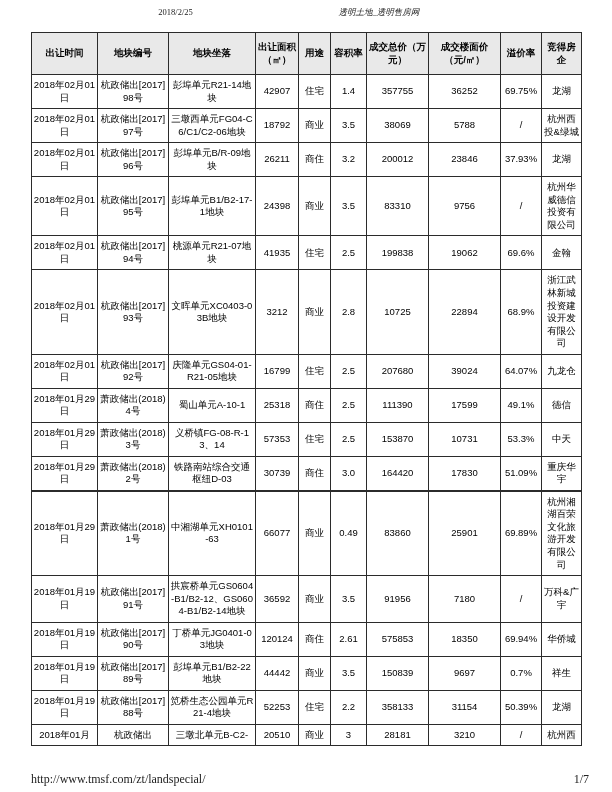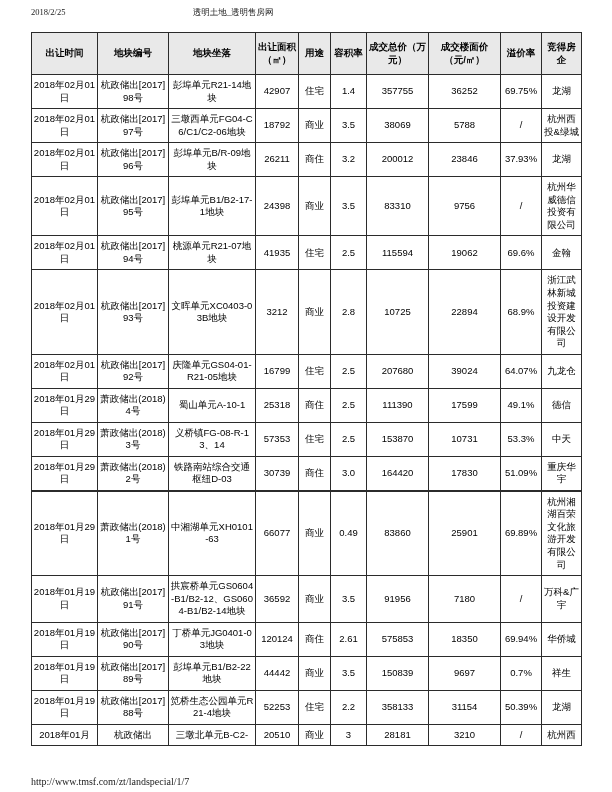--- a/index.html
+++ b/index.html
@@ -6,42 +6,43 @@
   .page{
     width:612px;height:792px;position:relative;background:#fff;
     font-family:"Liberation Sans","DejaVu Sans",sans-serif;
     overflow:hidden;margin:0 auto;color:#000;
   }
   .print-header{
     position:absolute;top:7px;left:31px;right:31px;display:flex;
     font-family:"Liberation Serif","DejaVu Serif",serif;
     font-size:8.5px;color:#222;align-items:flex-start;
   }
-  .print-header .ph-left{flex:1;text-align:left;}
-  .print-header .ph-center{flex:1.4;text-align:left;}
+  .print-header .ph-left{flex:1;text-align:right;}
+  .print-header .ph-center{flex:1.4;text-align:right;font-style:italic;}
   .print-header .ph-right{flex:1;text-align:right;}
   .table-clip{
     position:absolute;top:32px;left:31px;width:552px;height:743px;overflow:hidden;
   }
   table.land{
     border-collapse:collapse;table-layout:fixed;width:550px;
     font-size:9.5px;line-height:1.32;
   }
   table.land th,table.land td{
     border:1px solid #2b2b2b;text-align:center;vertical-align:middle;
     padding:4px 1px;word-break:break-all;overflow:hidden;
   }
   table.land th{
     background:#e9e9e9;font-weight:bold;padding:8px 1px;
   }
   tr.thick-top td{border-top:2.5px solid #2b2b2b;}
   .print-footer{
-    position:absolute;bottom:5px;left:31px;right:31px;display:flex;
+    position:absolute;bottom:5px;left:31px;right:23px;display:flex;
+    justify-content:space-between;
     font-family:"Liberation Serif","DejaVu Serif",serif;
-    font-size:10px;color:#222;
+    font-size:12px;color:#222;
   }
 </style>
 </head>
 <body>
 
 <div class="page">
 
   <div class="print-header">
     <span class="ph-left">2018/2/25</span>
     <span class="ph-center">透明土地_透明售房网</span>
@@ -125,21 +126,21 @@
             <td>/</td>
             <td>杭州华威德信投资有限公司</td>
           </tr>
           <tr>
             <td>2018年02月01日</td>
             <td>杭政储出[2017]94号</td>
             <td>桃源单元R21-07地块</td>
             <td>41935</td>
             <td>住宅</td>
             <td>2.5</td>
-            <td>115594</td>
+            <td>199838</td>
             <td>19062</td>
             <td>69.6%</td>
             <td>金翰</td>
           </tr>
           <tr>
             <td>2018年02月01日</td>
             <td>杭政储出[2017]93号</td>
             <td>文晖单元XC0403-03B地块</td>
             <td>3212</td>
             <td>商业</td>

